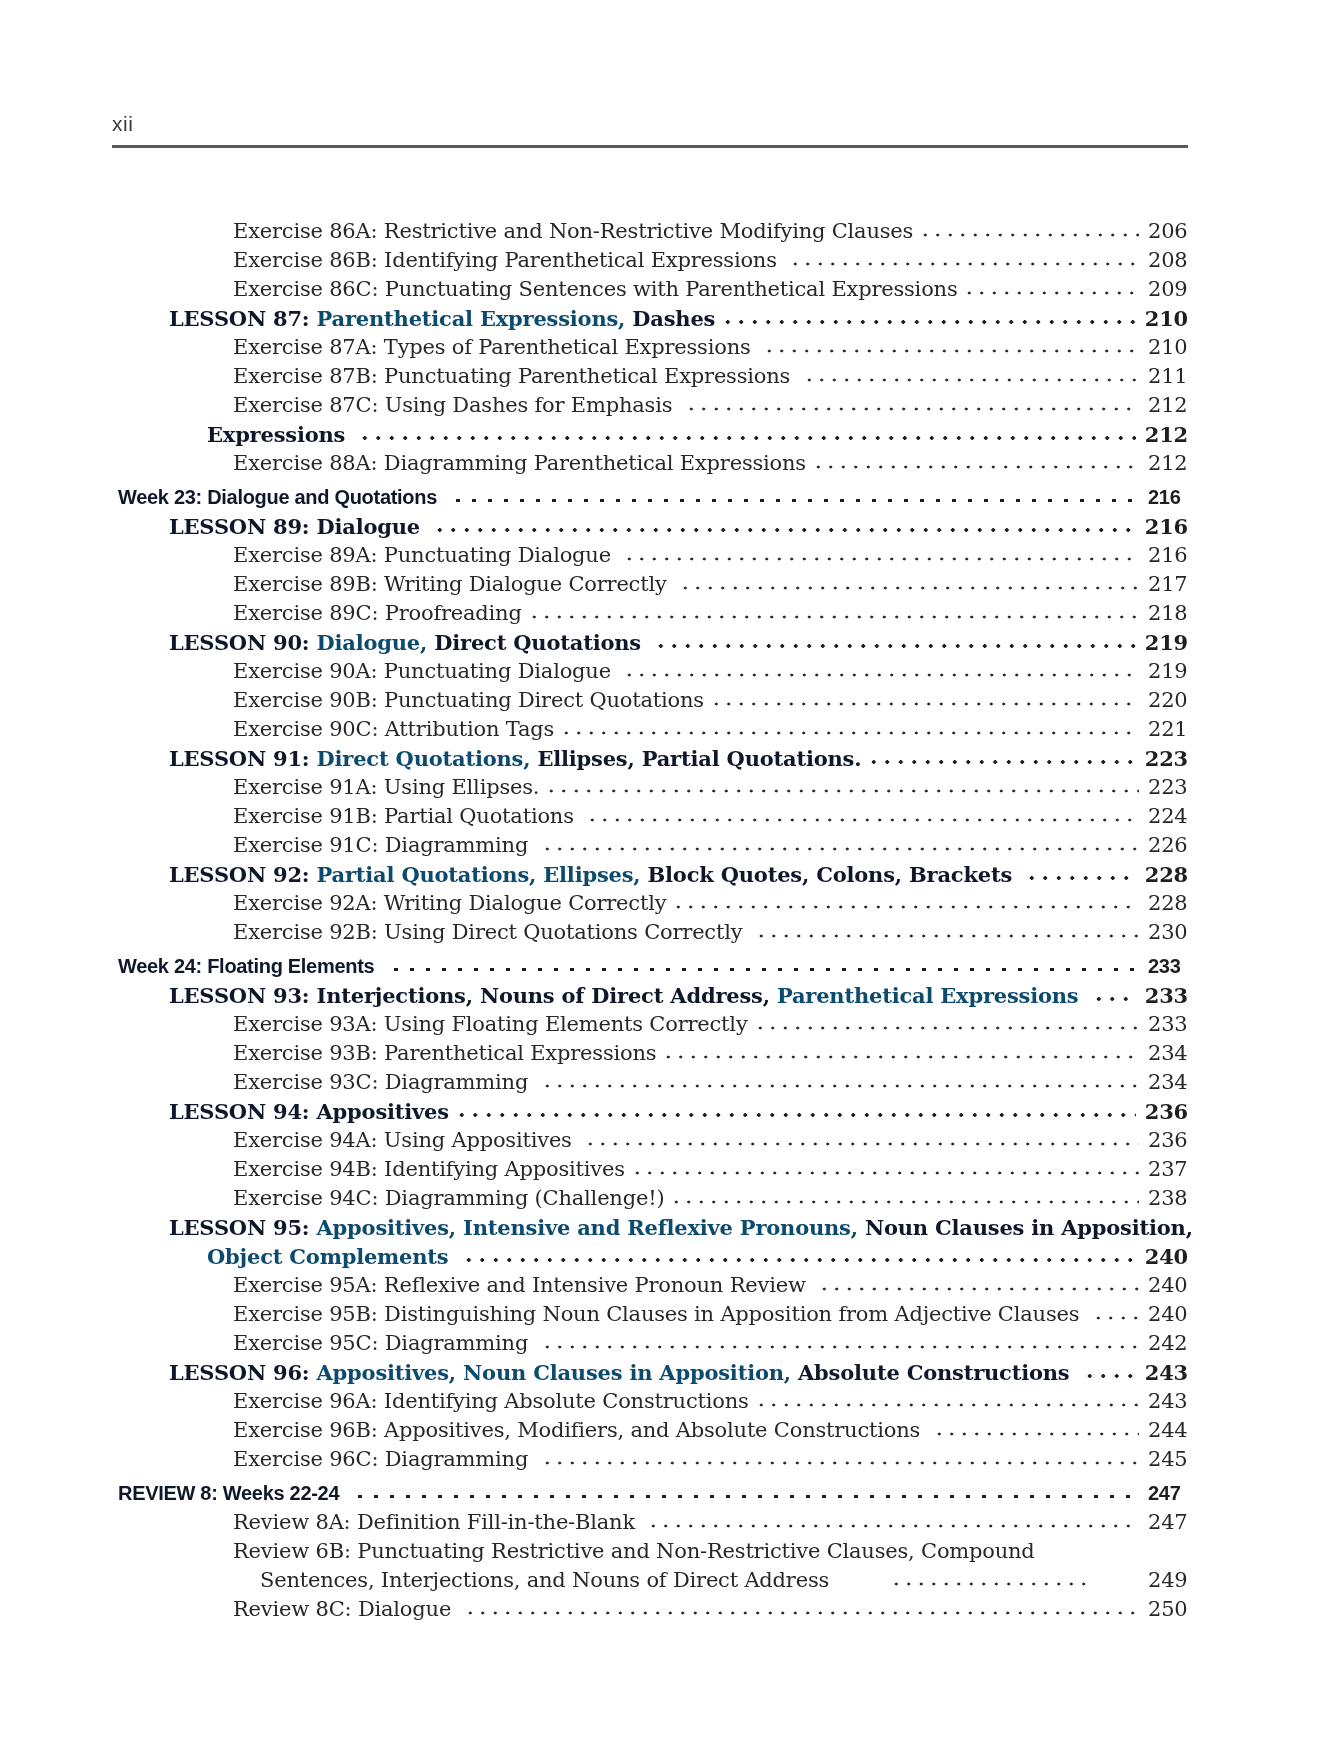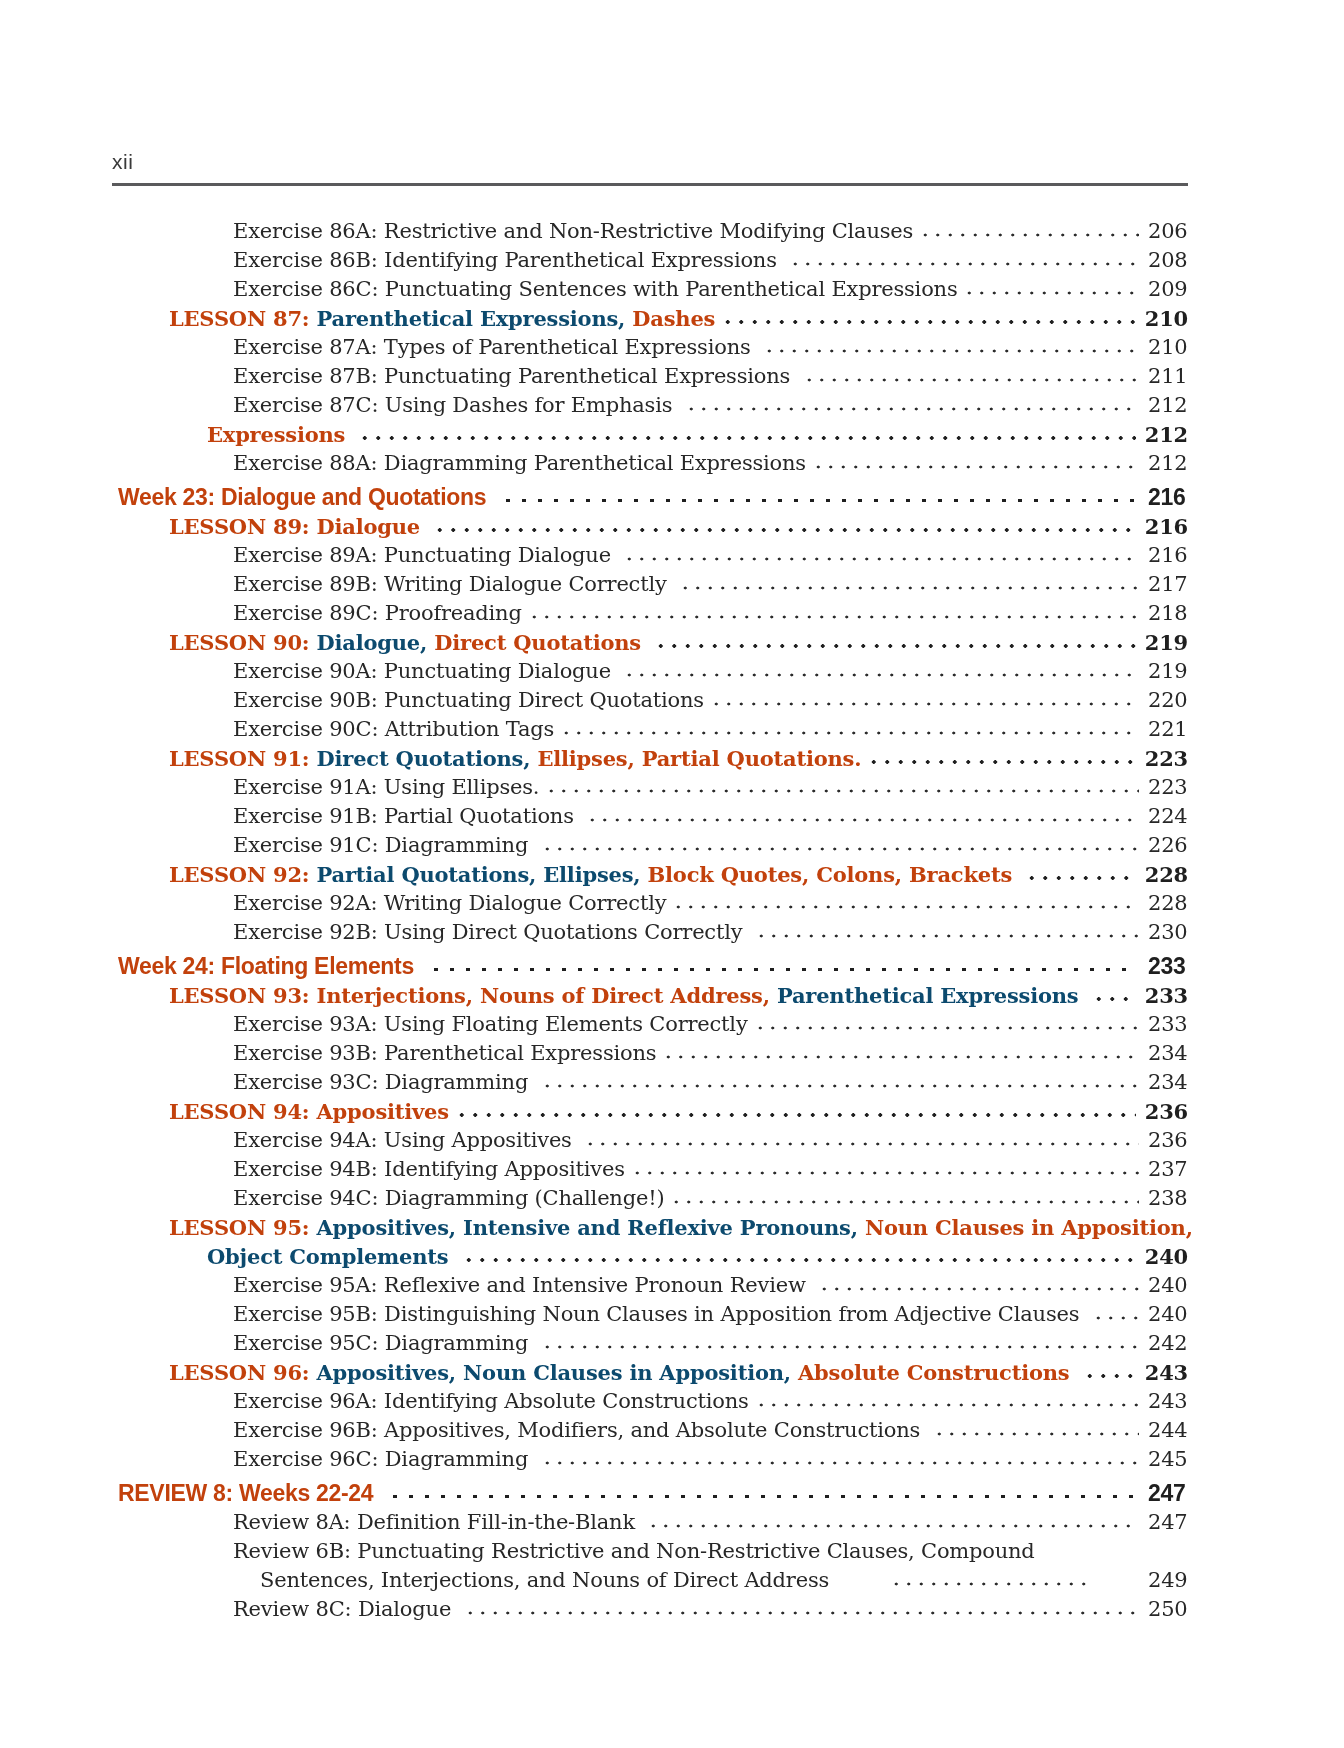--- a/index.html
+++ b/index.html
@@ -5,39 +5,39 @@
   html,body{margin:0;padding:0;background:#ffffff;}
   body{
     width:1344px;height:1748px;position:relative;overflow:hidden;
     font-family:"DejaVu Serif", serif;
     color:#272727;
   }
   .page{position:absolute;left:112px;width:1076px;top:0;}
   .folio-block{position:absolute;top:112px;left:0;width:100%;}
   .folio{
     font-family:"Liberation Sans", sans-serif;
-    font-size:21px;color:#3a3a3a;line-height:24px;letter-spacing:.5px;margin-top:38px;
+    font-size:21px;color:#3a3a3a;line-height:24px;letter-spacing:.5px;
   }
   .rule{height:3px;background:#5a5a5c;margin-top:9px;width:100%;}
   .toc{position:absolute;top:217px;left:0;width:100%;}
   .row{
     display:flex;align-items:baseline;white-space:pre;
     height:29px;font-size:21px;letter-spacing:-0.2px;line-height:29px;
   }
   .row.week{
     font-family:"Liberation Sans", sans-serif;
-    font-weight:bold;font-size:23px;letter-spacing:-0.3px;
+    font-weight:bold;font-size:20px;letter-spacing:-0.3px;
     padding-left:6px;margin-top:5px;color:#1f1f1f;
   }
   .row.lesson, .row.lesson-cont{font-weight:bold;color:#1f1f1f;}
   .row.lesson{padding-left:57px;}
   .row.lesson-cont{padding-left:95px;}
   .row.exercise{padding-left:121px;}
   .row.exercise-cont{padding-left:148px;gap:48px;}
-  .seg.bold{font-weight:bold;color:#c2410c;}
+  .seg.bold{font-weight:bold;color:#0f172a;}
   .seg.gray{font-weight:bold;color:#0c4a6e;}
   .seg.normal{font-weight:normal;color:#272727;}
   .leader{
     flex:1 1 auto;align-self:stretch;margin:0 3px 0 2px;min-width:14px;
     background-image:radial-gradient(circle, #2b2b2b 1.45px, rgba(0,0,0,0) 1.55px);
     background-size:12.5px 8px;
     background-repeat:repeat-x;
     background-position:left 4px bottom 7px;
   }
   .row.lesson .leader, .row.lesson-cont .leader{

